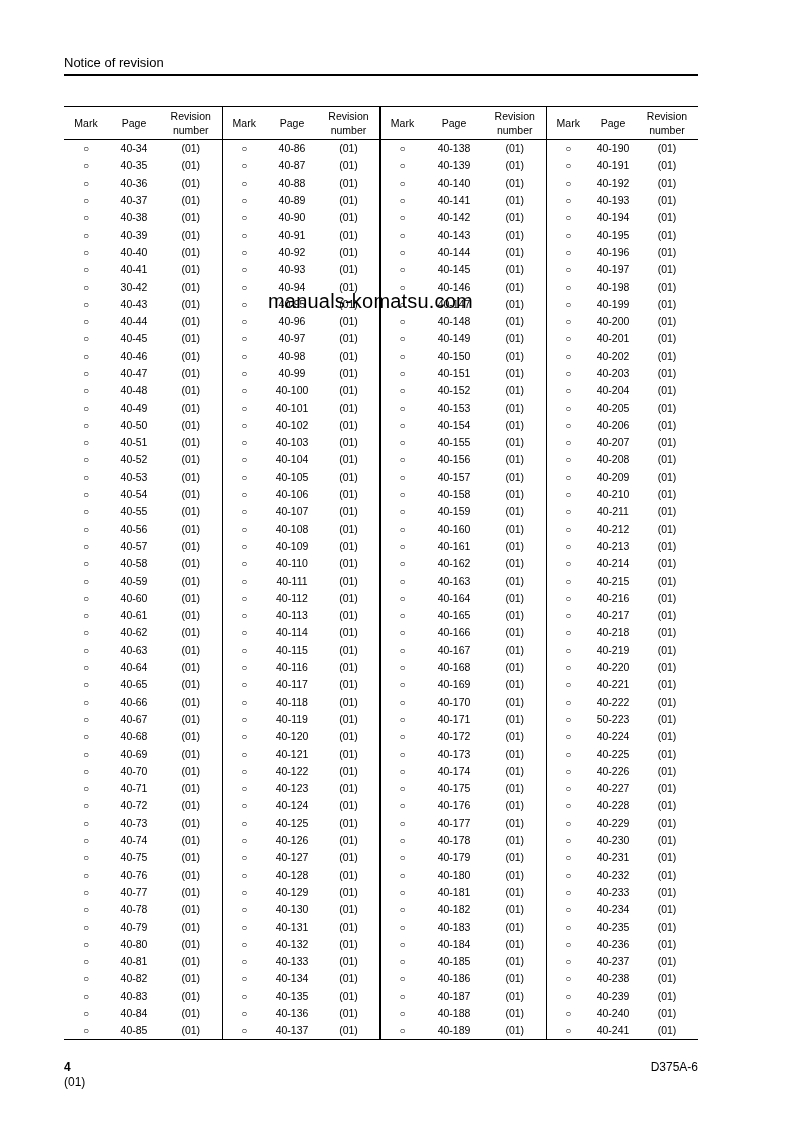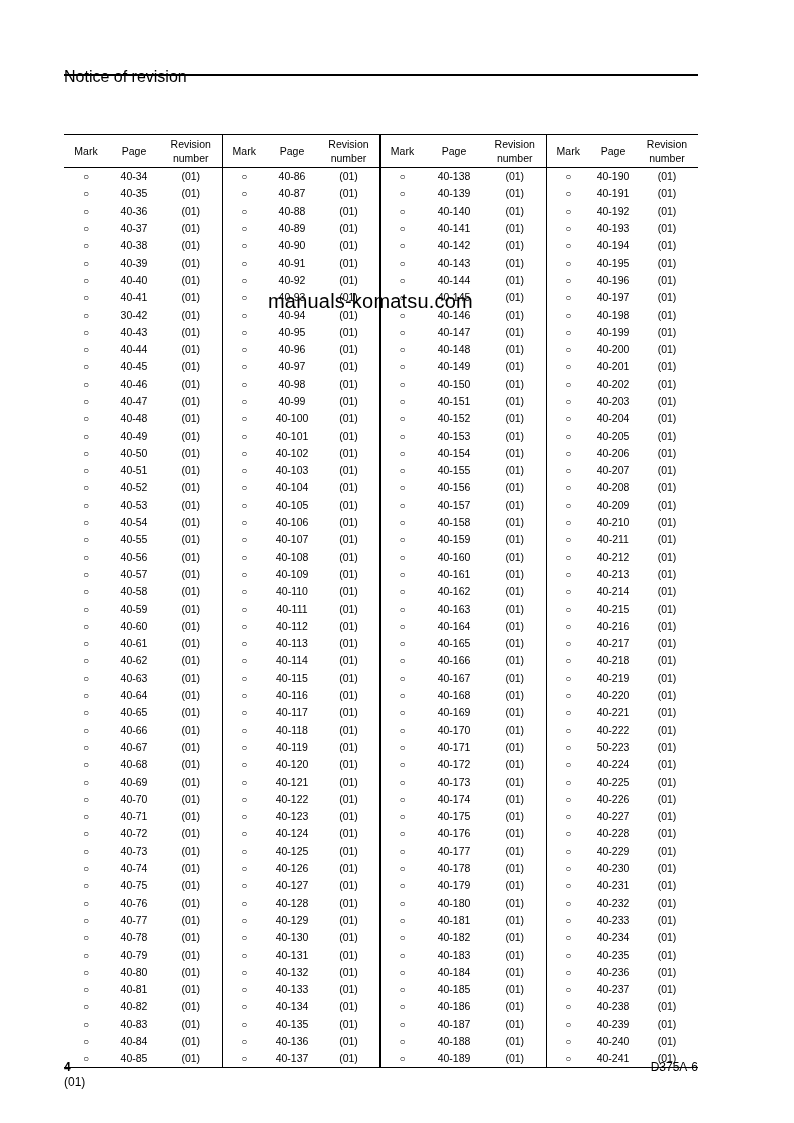--- a/index.html
+++ b/index.html
@@ -1,19 +1,19 @@
 <!DOCTYPE html>
 <html><head>
 <meta charset="utf-8">
 <style>
   html, body { margin:0; padding:0; background:#fff; }
   body { width:794px; height:1123px; position:relative; font-family:"Liberation Sans", sans-serif; color:#000; }
-  .header-title { position:absolute; left:64px; top:68px; font-size:16px; }
+  .header-title { position:absolute; left:64px; top:55px; font-size:13px; }
   .header-rule { position:absolute; left:64px; top:74px; width:634px; height:2px; background:#000; }
-  table.rev { position:absolute; left:64px; top:106px; width:634px; border-collapse:collapse; font-size:10.5px; table-layout:fixed;margin-top:28px; }
+  table.rev { position:absolute; left:64px; top:106px; width:634px; border-collapse:collapse; font-size:10.5px; table-layout:fixed; }
   table.rev th { font-weight:normal; height:32px; line-height:14px; border-top:1px solid #000; border-bottom:1px solid #000; padding:0; text-align:center; vertical-align:middle; }
   table.rev td { height:17.3px; padding:0; text-align:center; line-height:17px; }
   table.rev tr:last-child td { border-bottom:1px solid #000; }
   .sep { border-right:1px solid #000; }
   .sep2 { border-right:2px solid #000; }
   .mark { font-size:10px; }
   .watermark { position:absolute; left:268px; top:290px; font-size:20px; color:#000; letter-spacing:0.2px; }
   .footer-page { position:absolute; left:64px; top:1060px; font-size:12px; font-weight:bold; }
   .footer-rev { position:absolute; left:64px; top:1075px; font-size:12px; }
   .footer-model { position:absolute; right:96px; top:1060px; font-size:12px; font-weight:normal; }

